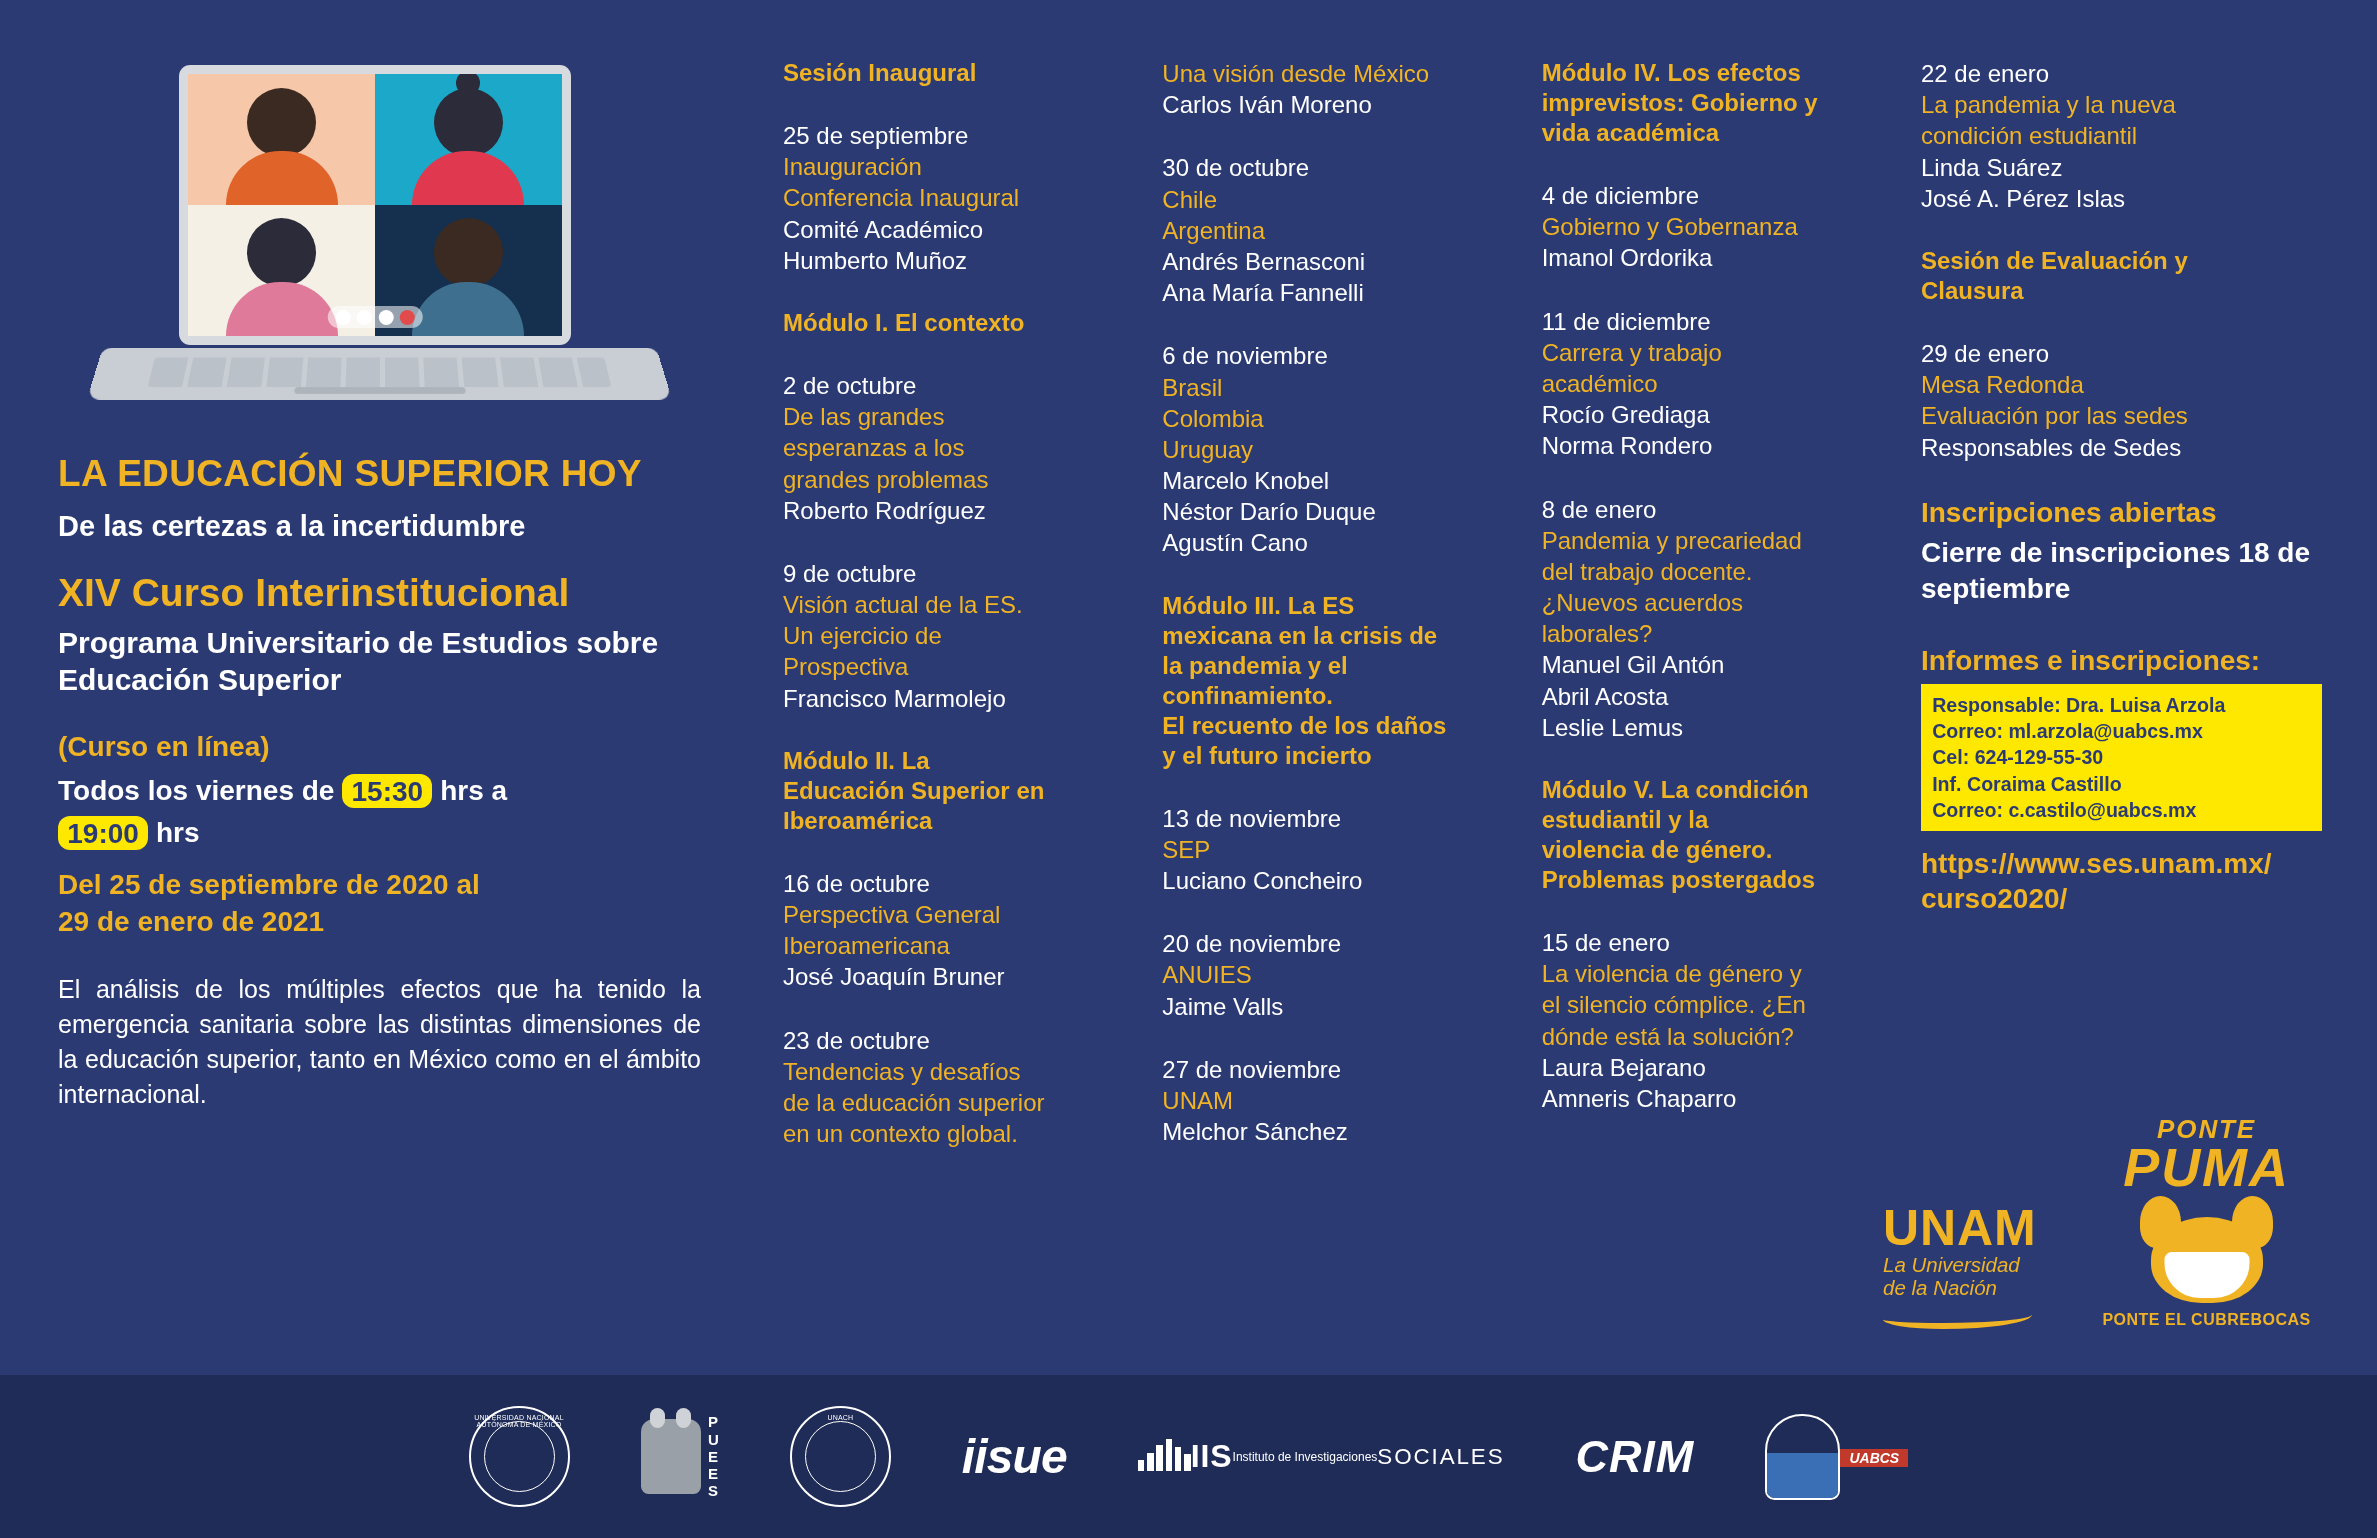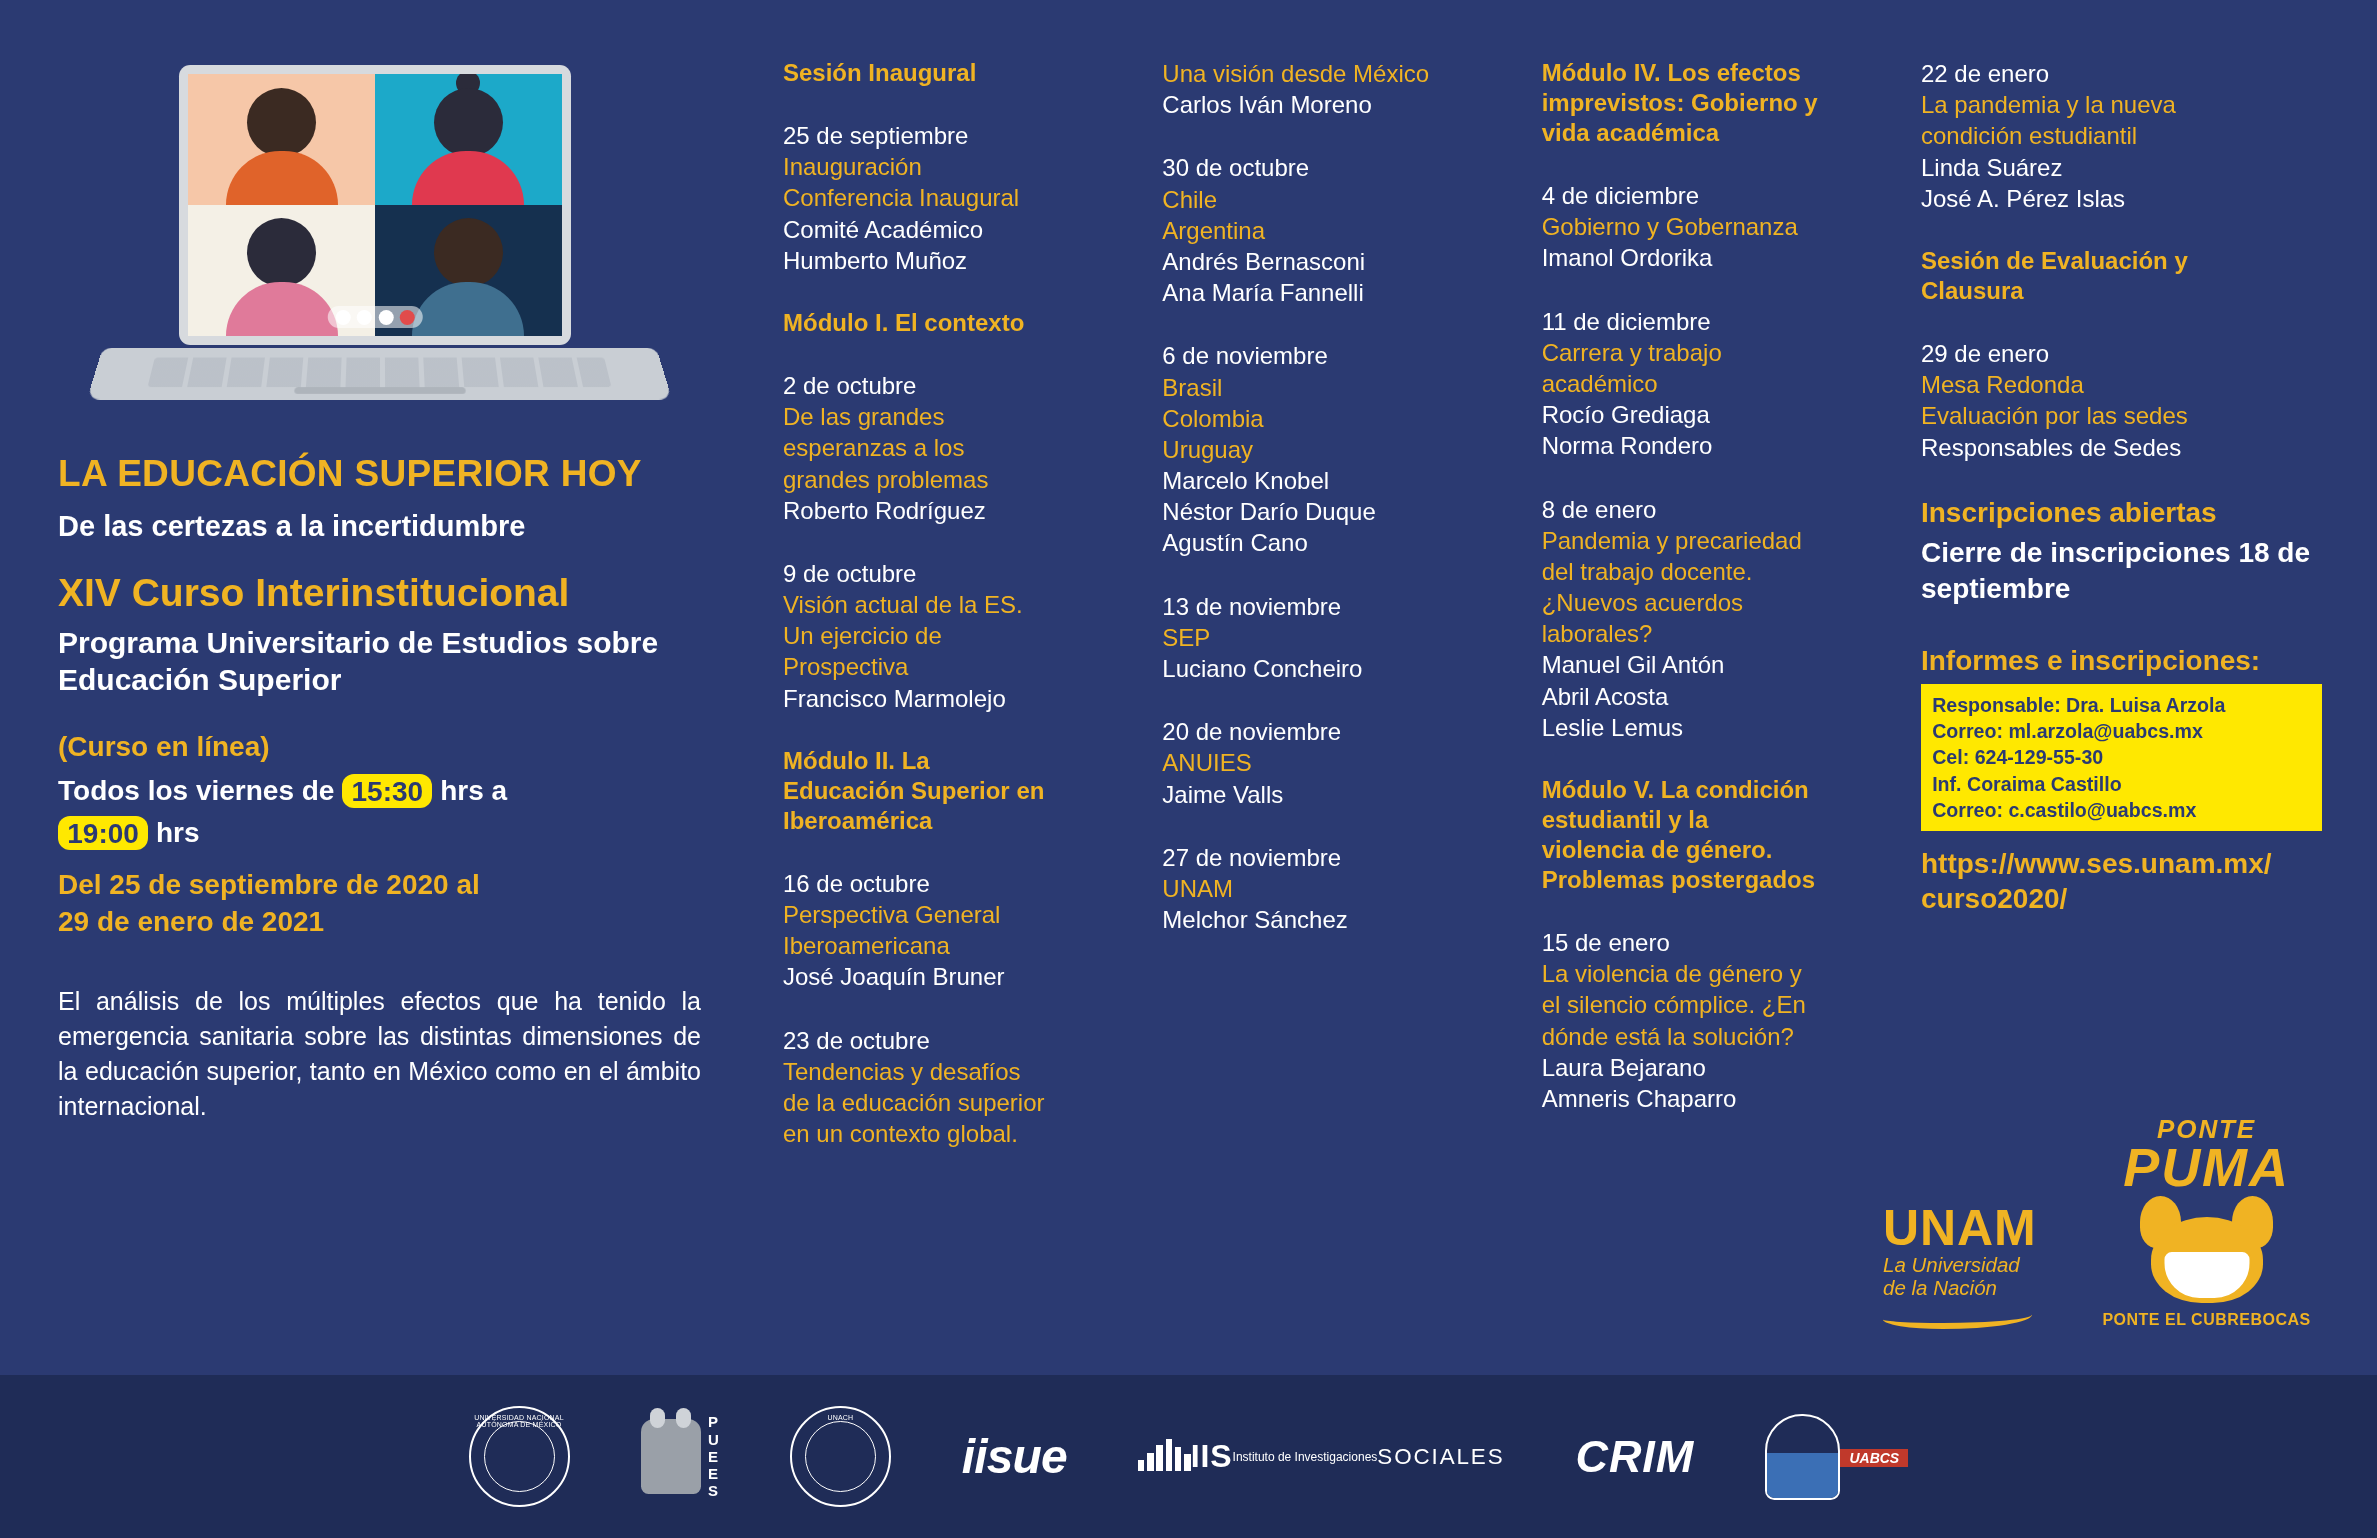--- a/index.html
+++ b/index.html
@@ -119,21 +119,21 @@
     line-height: 1.5;
   }
   .hl {
     background: #ffe800; color: #2b3a72; font-weight: bold;
     padding: 1.9px 9.3px; border-radius: 12px;
   }
   .dates {
     font-size: 28px; font-weight: bold; color: #f0b323; margin-top: 13px; line-height: 1.3;
   }
   .paragraph {
-    font-size: 25px; color: #ffffff; line-height: 1.4; margin-top: 44px;
+    font-size: 25px; color: #ffffff; line-height: 1.4; margin-top: 32px;
     text-align: justify; width: 643px;
   }
 
   
   .cols {
     position: absolute;
     left: 783px; top: 58px;
     width: 1548px;
     display: flex;
     gap: 11px;
@@ -409,20 +409,23 @@
         <div class="blk">
           <div class="blk-date">6 de noviembre</div>
           <div class="blk-topic">Brasil</div>
           <div class="blk-topic">Colombia</div>
           <div class="blk-topic">Uruguay</div>
           <div class="blk-person">Marcelo Knobel</div>
           <div class="blk-person">Néstor Darío Duque</div>
           <div class="blk-person">Agustín Cano</div>
         </div>
         <div class="blk">
+          <div class="blk-head">Módulo III. La ES<br>mexicana en la crisis de<br>la pandemia y el<br>confinamiento.<br>El recuento de los daños<br>y el futuro incierto</div>
+        </div>
+        <div class="blk">
           <div class="blk-date">13 de noviembre</div>
           <div class="blk-topic">SEP</div>
           <div class="blk-person">Luciano Concheiro</div>
         </div>
         <div class="blk">
           <div class="blk-date">20 de noviembre</div>
           <div class="blk-topic">ANUIES</div>
           <div class="blk-person">Jaime Valls</div>
         </div>
         <div class="blk">

